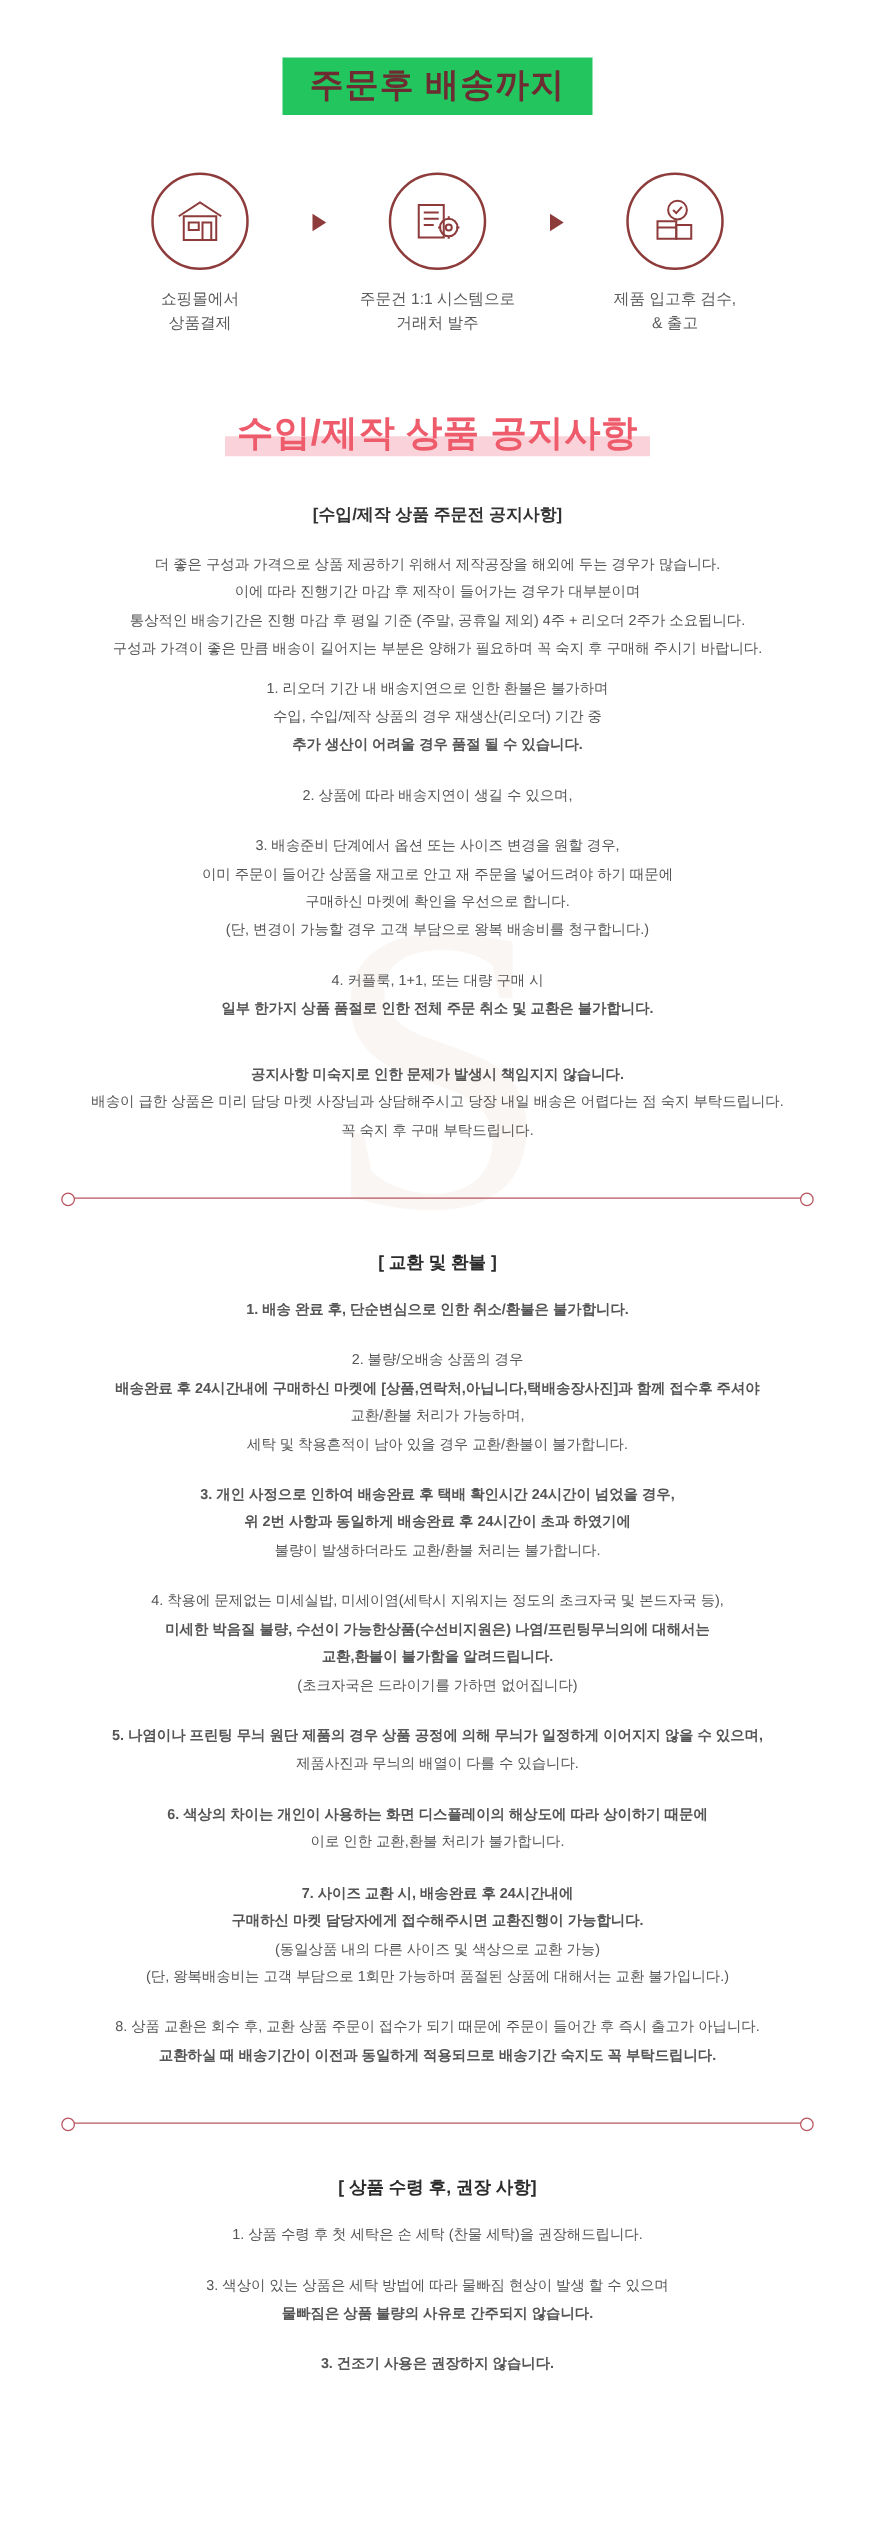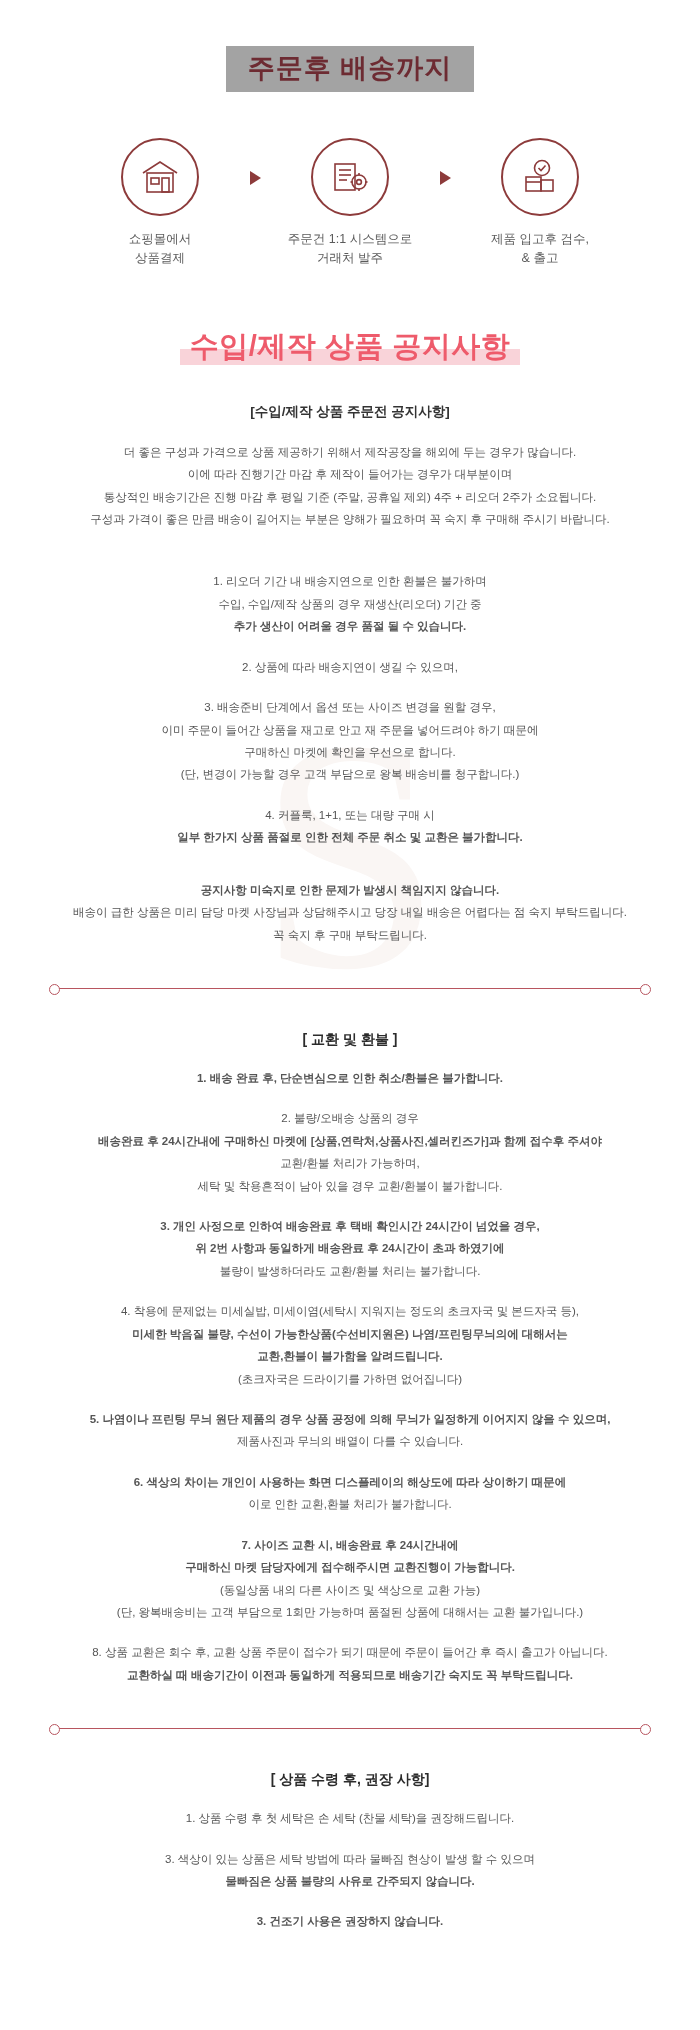--- a/index.html
+++ b/index.html
@@ -37,21 +37,21 @@
   }
   .content { position: relative; z-index: 1; }
 
   
   .banner-wrap {
     text-align: center;
     padding-top: 46px;
   }
   .banner {
     display: inline-block;
-    background: #a3a3a3;
+    background: #22c55e;
     padding: 4px 22px 6px 22px;
   }
   .banner-text {
     font-size: 27px;
     font-weight: bold;
     color: #6d2b32;
     letter-spacing: 1px;
     font-family: "Liberation Sans", sans-serif;
   }
 
@@ -260,21 +260,21 @@
     </div>
 
     <div class="block">
       <div class="sec-head">[수입/제작 상품 주문전 공지사항]</div>
 
       <p class="line">더 좋은 구성과 가격으로 상품 제공하기 위해서 제작공장을 해외에 두는 경우가 많습니다.</p>
       <p class="line">이에 따라 진행기간 마감 후 제작이 들어가는 경우가 대부분이며</p>
       <p class="line">통상적인 배송기간은 진행 마감 후 평일 기준 (주말, 공휴일 제외) 4주 + 리오더 2주가 소요됩니다.</p>
       <p class="line">구성과 가격이 좋은 만큼 배송이 길어지는 부분은 양해가 필요하며 꼭 숙지 후 구매해 주시기 바랍니다.</p>
 
-      <div class="item" style="margin-top:40px;">
+      <div class="item" style="margin-top:10px;">
         <p class="line">1. 리오더 기간 내 배송지연으로 인한 환불은 불가하며</p>
         <p class="line">수입, 수입/제작 상품의 경우 재생산(리오더) 기간 중</p>
         <p class="line red">추가 생산이 어려울 경우 품절 될 수 있습니다.</p>
       </div>
 
       <div class="item">
         <p class="line">2. 상품에 따라 배송지연이 생길 수 있으며,</p>
       </div>
 
       <div class="item">
@@ -305,21 +305,21 @@
 
     <div class="block">
       <div class="bracket-head">[ 교환 및 환불 ]</div>
 
       <div class="item">
         <p class="line red">1. 배송 완료 후, 단순변심으로 인한 취소/환불은 불가합니다.</p>
       </div>
 
       <div class="item">
         <p class="line">2. 불량/오배송 상품의 경우</p>
-        <p class="line red">배송완료 후 24시간내에 구매하신 마켓에 [상품,연락처,상품사진,셀러킨즈가]과 함께 접수후 주셔야</p>
+        <p class="line red">배송완료 후 24시간내에 구매하신 마켓에 [상품,연락처,아닙니다,택배송장사진]과 함께 접수후 주셔야</p>
         <p class="line">교환/환불 처리가 가능하며,</p>
         <p class="line">세탁 및 착용흔적이 남아 있을 경우 교환/환불이 불가합니다.</p>
       </div>
 
       <div class="item">
         <p class="line red">3. 개인 사정으로 인하여 배송완료 후 택배 확인시간 24시간이 넘었을 경우,</p>
         <p class="line red">위 2번 사항과 동일하게 배송완료 후 24시간이 초과 하였기에</p>
         <p class="line">불량이 발생하더라도 교환/환불 처리는 불가합니다.</p>
       </div>
 

